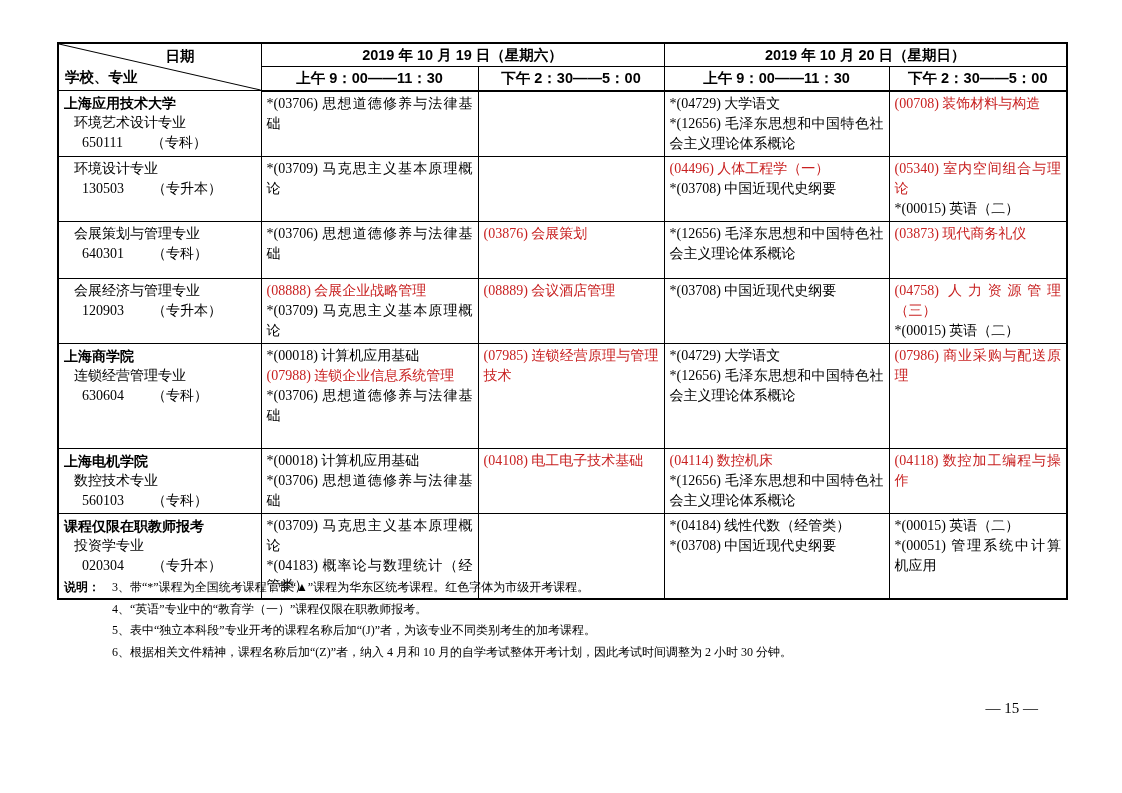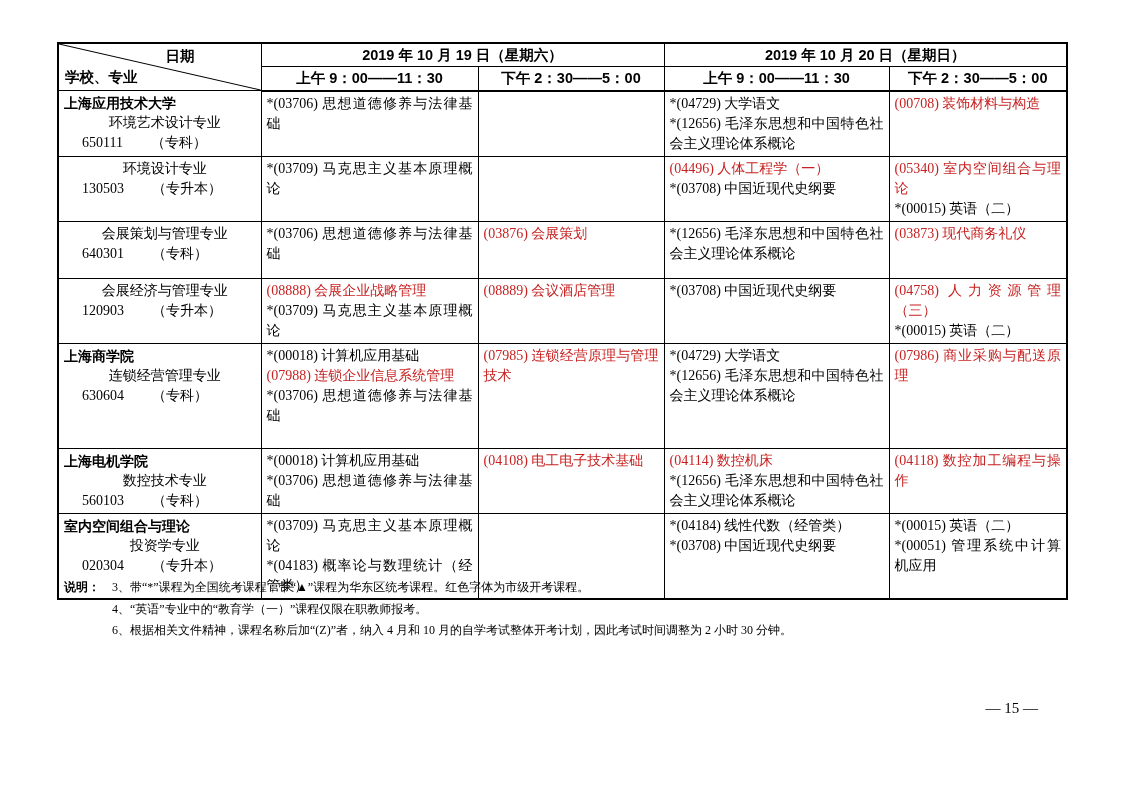--- a/index.html
+++ b/index.html
@@ -32,21 +32,21 @@
   }
   .corner-school {
     position:absolute; bottom:3px; left:6px; font-weight:bold; font-size:14.5px;
     font-family:"Liberation Sans","DejaVu Sans",sans-serif;
   }
   .school-cell .sline { white-space:nowrap; }
   .school-cell .school {
     font-weight:bold;
     font-family:"Liberation Sans","DejaVu Sans",sans-serif;
   }
-  .school-cell .major { padding-left:10px;text-align:center; }
+  .school-cell .major { padding-left:10px; }
   .school-cell .code  { padding-left:18px; }
   .course { text-align:justify; text-justify:inter-character; }
   .course.red { color:var(--course-red,#c82121); }
   
   .notes {
     position:absolute; left:64px; top:577px; width:1000px;
     font-size:12px; line-height:21.5px;
   }
   .notes-label {
     position:absolute; left:0; top:0; font-weight:bold;
@@ -201,21 +201,21 @@
         <td class="course-cell">
           <div class="course red">(04114) 数控机床</div>
           <div class="course">*(12656) 毛泽东思想和中国特色社会主义理论体系概论</div>
         </td>
         <td class="course-cell">
           <div class="course red">(04118) 数控加工编程与操作</div>
         </td>
       </tr>
       <tr style="height: 83px;">
         <td class="school-cell">
-          <div class="sline school">室内空间组合与理论</div>
+          <div class="sline school">课程仅限在职教师报考</div>
           <div class="sline major">投资学专业</div>
           <div class="sline code">020304　　（专升本）</div>
         </td>
         <td class="course-cell">
           <div class="course">*(03709) 马克思主义基本原理概论</div>
           <div class="course">*(04183) 概率论与数理统计（经管类）</div>
         </td>
         <td class="course-cell"></td>
         <td class="course-cell">
           <div class="course">*(04184) 线性代数（经管类）</div>
@@ -227,17 +227,18 @@
         </td>
       </tr>
     </tbody>
 </table>
 
 <div class="notes">
   <span class="notes-label">说明：</span>
   <div id="notes-items">
       <div class="note-item">3、带“*”课程为全国统考课程；带“▲”课程为华东区统考课程。红色字体为市级开考课程。</div>
       <div class="note-item">4、“英语”专业中的“教育学（一）”课程仅限在职教师报考。</div>
+      <div class="note-item">5、表中“独立本科段”专业开考的课程名称后加“(J)”者，为该专业不同类别考生的加考课程。</div>
       <div class="note-item">6、根据相关文件精神，课程名称后加“(Z)”者，纳入 4 月和 10 月的自学考试整体开考计划，因此考试时间调整为 2 小时 30 分钟。</div>
     </div>
 </div>
 
 <div class="page-number">—  15  —</div>
 
 </body></html>

